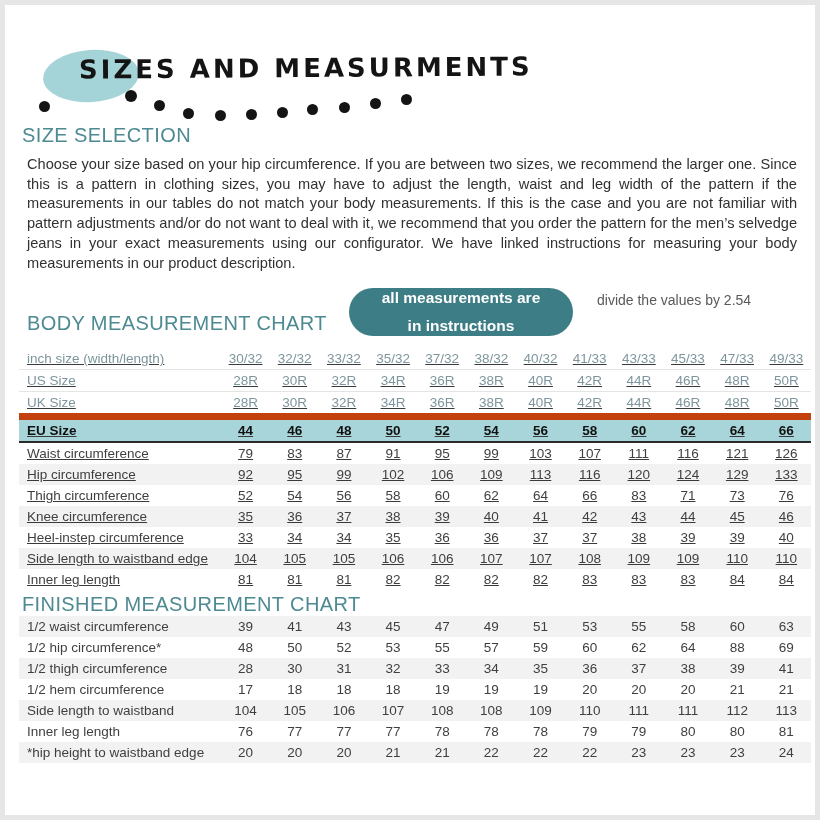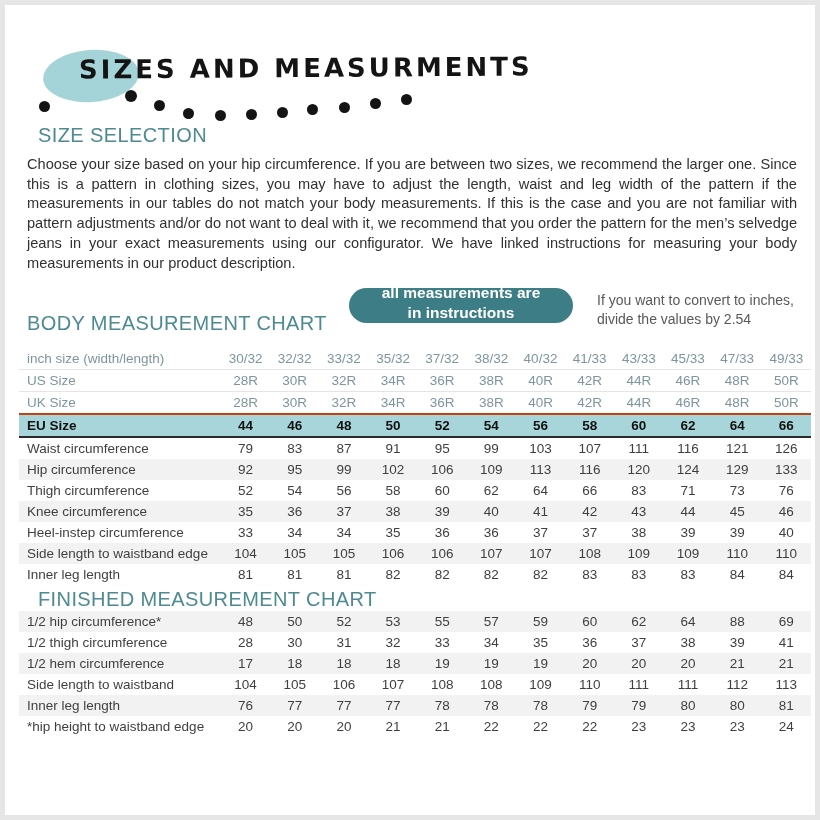--- a/index.html
+++ b/index.html
@@ -21,39 +21,39 @@
     font-family:"DejaVu Sans", sans-serif; font-size:26px; font-weight:700;
     letter-spacing:3px; color:#141414; transform:rotate(-0.4deg); white-space:nowrap;
   }
   .dot {
     position:absolute; width:11px; height:11px; border-radius:50%;
     background:#141414; z-index:3;
   }
 
   
   h2.section {
-    margin:0 19px; font-size:20px; font-weight:400; color:#4d8a92;
+    margin:0 3px; font-size:20px; font-weight:400; color:#4d8a92;
     letter-spacing:0.4px; line-height:24px;
   }
   .h-size { margin-top:14px; }
   .h-finished { margin-top:5px; margin-bottom:7px; }
 
   
   .intro {
     margin:8px 4px 0 8px; font-size:14.6px; line-height:19.7px;
     text-align:justify; color:#313131;
   }
 
   
   .chart-header { position:relative; height:62px; margin-top:13px; }
   .chart-header h2.section { position:absolute; left:0; bottom:13px; margin:0 8px 0 8px; }
   .cm-badge {
-    position:absolute; left:330px; top:2px; width:224px; height:35px;
+    position:absolute; left:330px; top:2px; width:224px; height:48px;
     background:#3d7e86; border-radius:26px; color:#ffffff;
-    display:flex; flex-direction:column; justify-content:flex-end; align-items:center;
+    display:flex; flex-direction:column; justify-content:space-between; align-items:center;
     font-size:15.5px; font-weight:700; line-height:20px; text-align:center;
   }
   .convert-note {
     position:absolute; left:578px; top:5px; font-size:14px; line-height:19px;
     color:#595959;
   }
 
   
   table.chart {
     width:792px; border-collapse:collapse; table-layout:fixed;
@@ -61,25 +61,25 @@
   }
   table.chart col.label-col { width:202px; }
   table.chart td {
     height:21px; line-height:21px; padding:0; text-align:center;
     color:#3f3f3f; vertical-align:middle;
   }
   table.chart td.label { text-align:left; padding-left:8px; }
   tbody.head td { color:#7e959d; border-bottom:1px solid #e4e4e4; }
   tr.eu-row td {
     background:#a8d5d9 !important; color:#111111 !important; font-weight:700;
-    border-top:2px solid #c2410c; border-bottom:2px solid #2a2a2a;
+    border-top:7px solid #c2410c; border-bottom:2px solid #2a2a2a;
   }
   #body-table tbody.data tr:nth-child(even) td { background:#f2f2f2; }
   #finished-table tbody.data tr:nth-child(odd) td { background:#f2f2f2; }
-  #body-table { margin-bottom:2px; }
+  #body-table { margin-bottom:2px;text-decoration:underline; }
 </style>
 </head>
 <body>
 
 <div class="page">
 
   <div class="title-block">
     <div class="ellipse"></div>
     <h1 class="main-title">SIZES AND MEASURMENTS</h1>
     <span class="dot" style="left:34px;top:96px;"></span>
@@ -100,21 +100,20 @@
     <h2 class="section h-size">SIZE SELECTION</h2>
     <p class="intro">Choose your size based on your hip circumference. If you are between two sizes, we recommend the larger one. Since this is a pattern in clothing sizes, you may have to adjust the length, waist and leg width of the pattern if the measurements in our tables do not match your body measurements. If this is the case and you are not familiar with pattern adjustments and/or do not want to deal with it, we recommend that you order the pattern for the men’s selvedge jeans in your exact measurements using our configurator. We have linked instructions for measuring your body measurements in our product description.</p>
 
     <div class="chart-header">
       <h2 class="section">BODY MEASUREMENT CHART</h2>
       <div class="cm-badge">
         <div>all measurements are</div>
         <div>in instructions</div>
       </div>
       <div class="convert-note">
-        <div>If you want to convert to inches,</div>
         <div>divide the values by 2.54</div>
       </div>
     </div>
 
     <table class="chart" id="body-table">
       <colgroup>
           <col class="label-col">
         <col>
           <col>
           <col>
@@ -311,20 +310,35 @@
           <col>
           <col>
           <col>
           <col>
           <col>
           <col>
           <col>
       </colgroup>
       <tbody class="data">
           <tr>
+            <td class="label">1/2 waist circumference</td>
+            <td>39</td>
+            <td>41</td>
+            <td>43</td>
+            <td>45</td>
+            <td>47</td>
+            <td>49</td>
+            <td>51</td>
+            <td>53</td>
+            <td>55</td>
+            <td>58</td>
+            <td>60</td>
+            <td>63</td>
+          </tr>
+          <tr>
             <td class="label">1/2 hip circumference*</td>
             <td>48</td>
             <td>50</td>
             <td>52</td>
             <td>53</td>
             <td>55</td>
             <td>57</td>
             <td>59</td>
             <td>60</td>
             <td>62</td>

